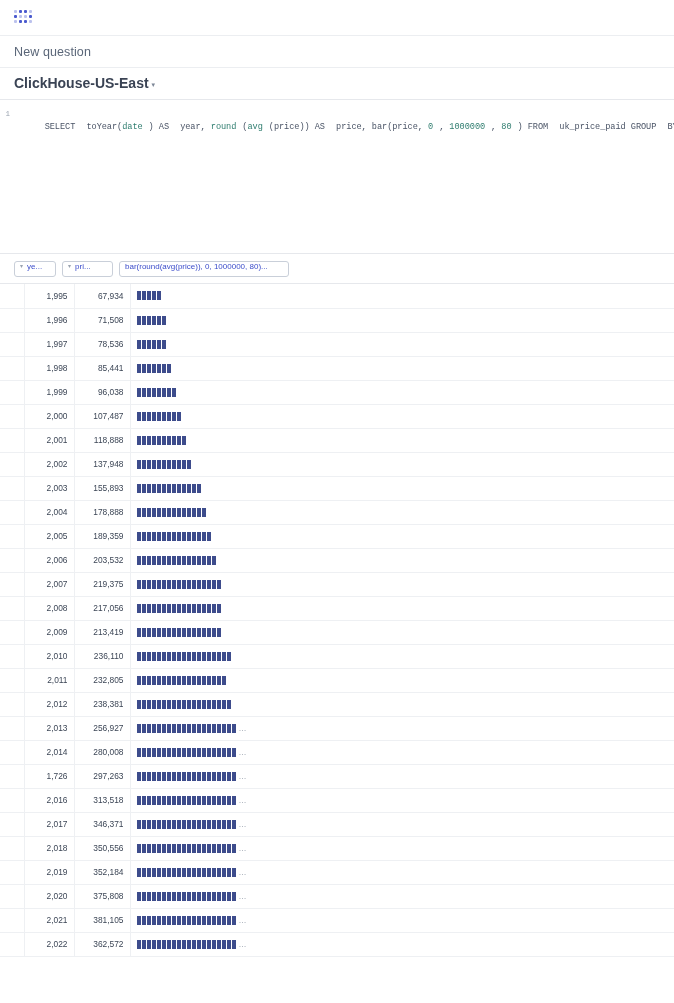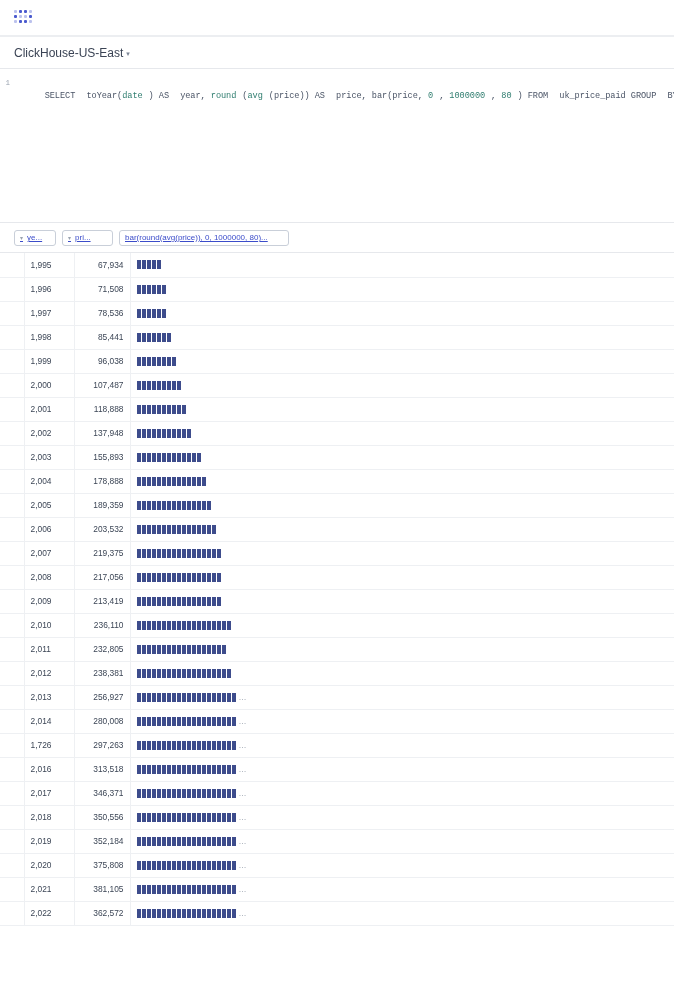--- a/index.html
+++ b/index.html
@@ -60,22 +60,22 @@
   }
 
   .conn-row {
     border-top: 1px solid #eceef1;
     border-bottom: 1px solid #e6e8ec;
     padding: 6px 14px 7px 14px;
     display: flex;
     align-items: flex-start;
   }
   .conn-name {
-    font-size: 12px;
-    font-weight: normal;
+    font-size: 14px;
+    font-weight: bold;
     line-height: 12px;
     color: #3a4354;
     max-width: 74px;
   }
   .caret {
     display: inline-block;
     font-size: 7px;
     color: #7c8696;
     margin-left: 3px;
     transform: translateY(-1px);
@@ -124,26 +124,24 @@
     border-bottom: 1px solid #e6e8ec;
   }
   .chip {
     height: 16px;
     border: 1px solid #c9cfd9;
     border-radius: 3px;
     background: #fff;
     font-size: 8px;
     color: #3b4cca;
     display: flex;
-    align-items: center;
     padding: 0 5px;
     white-space: nowrap;
     overflow: hidden;
     max-width: 170px;
-    text-decoration: underline;
   }
   .chip .chip-caret {
     font-size: 6px;
     color: #9aa3b0;
     margin-right: 4px;
   }
   .chip.w1 { width: 42px; }
   .chip.w2 { width: 51px; }
   .chip.w3 { width: 194px; }
 
@@ -155,21 +153,21 @@
   }
   table.results td {
     border-bottom: 1px solid #eef0f3;
     height: 24px;
     font-size: 8.4px;
     color: #3c4656;
     padding: 0 6px;
     vertical-align: middle;
   }
   .c-idx   { width: 24px; border-right: 1px solid #eef0f3; }
-  .c-year  { width: 50px; border-right: 1px solid #eef0f3; }
+  .c-year  { width: 50px; text-align: right; border-right: 1px solid #eef0f3; }
   .c-price { width: 56px; text-align: right; border-right: 1px solid #eef0f3; }
   .c-bar   { width: 544px; padding-left: 8px; }
 
   .bar-wrap {
     display: flex;
     align-items: center;
     height: 10px;
     overflow: hidden;
     max-width: 160px;
   }
@@ -209,20 +207,23 @@
         <div class="logo-dot dim"></div>
         <div class="logo-dot"></div>
         <div class="logo-dot dim"></div>
         <div class="logo-dot"></div>
         <div class="logo-dot"></div>
         <div class="logo-dot dim"></div>
       </div>
     </div>
   </div>
 
+  <div class="title-row">
+    <div class="question-title">New question</div>
+  </div>
 
   <div class="conn-row">
     <div>
       <span class="conn-name">ClickHouse-US-East</span><span class="caret">▾</span>
     </div>
   </div>
 
   <div class="editor">
     <div class="gutter">1</div>
     <div class="sql">

